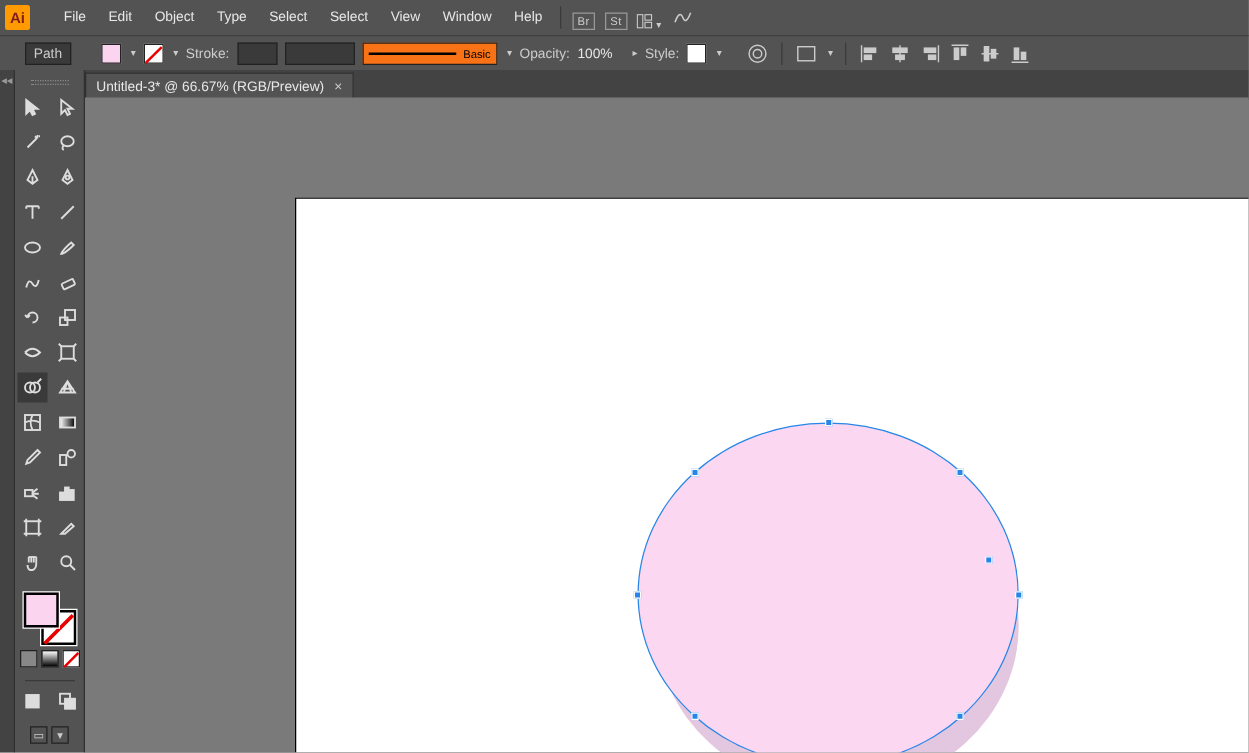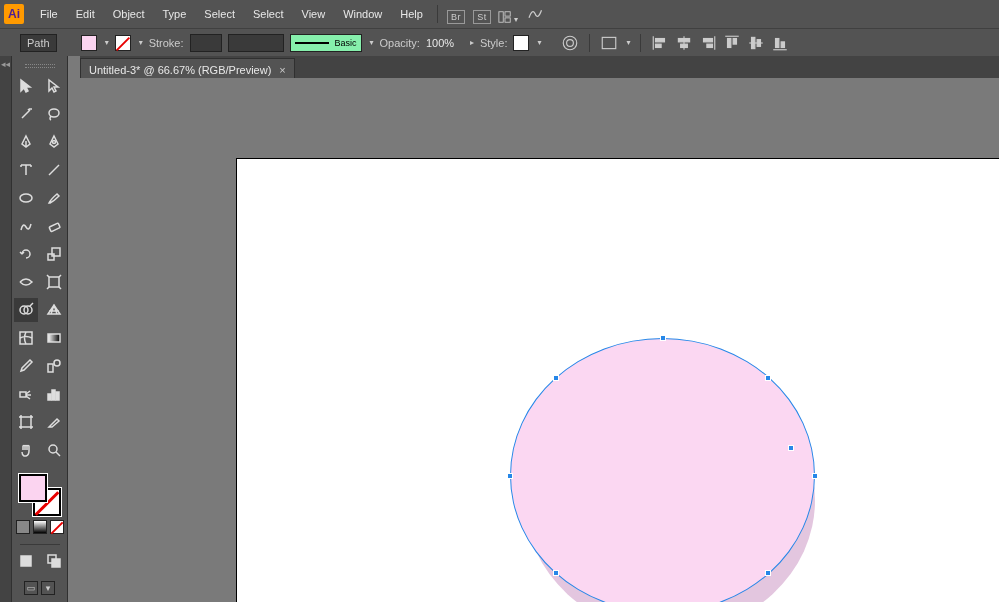--- a/index.html
+++ b/index.html
@@ -1,33 +1,33 @@
 <!DOCTYPE html>
 <html><head>
 <meta charset="utf-8">
 <style>
 * { margin: 0; padding: 0; box-sizing: border-box; font-family: "Segoe UI", Tahoma, sans-serif; user-select: none; }
 body { width: 999px; height: 602px; overflow: hidden; background: #535353; color: #e8e8e8; font-size: 11px; display: flex; flex-direction: column; }
 .menubar { height: 28px; background: #535353; display: flex; align-items: center; padding: 0 4px; gap: 2px; }
-.ai-logo { width: 20px; height: 20px; background: #ff9a00; color: #4c1d95; font-weight: 700; font-size: 12px; display: flex; align-items: center; justify-content: center; border-radius: 2px; margin-right: 6px; }
+.ai-logo { width: 20px; height: 20px; background: #ff9a00; color: #7f1d1d; font-weight: 700; font-size: 12px; display: flex; align-items: center; justify-content: center; border-radius: 2px; margin-right: 17px; }
 .menu-item { padding: 4px 8px; color: #e8e8e8; cursor: pointer; }
 .menu-sep { width: 1px; height: 18px; background: #3a3a3a; margin: 0 4px; }
 .menu-icon { width: 20px; height: 20px; display: flex; align-items: flex-end; justify-content: center; font-size: 10px; color: #ccc; margin: 0 2px; }
 .box-icon { border: 1px solid #999; padding: 1px 3px; font-size: 9px; letter-spacing: 0.5px; }
 
 .control-bar { height: 28px; background: #535353; border-top: 1px solid #404040; display: flex; align-items: center; padding: 0 20px; gap: 6px; }
 .ctrl-label { color: #ccc; }
 .swatch { width: 16px; height: 16px; border: 1px solid #222; }
 .fill-sw { background: #fbd4f0; }
 .none-sw { background: #fff; position: relative; }
 .none-sw::after { content: ""; position: absolute; left: -2px; right: -2px; top: 50%; border-top: 2px solid #e80000; transform: rotate(-45deg); }
 .chev { color: #ccc; font-size: 8px; margin-left: 2px; }
 .stroke-weight, .opac-field { width: 32px; height: 18px; background: #3a3a3a; border: 1px solid #222; }
 .vp-dd { width: 56px; height: 18px; background: #3a3a3a; border: 1px solid #222; }
-.brush-dd { width: 72px; height: 18px; background: #86efac; border: 1px solid #222; display: flex; align-items: center; justify-content: flex-end; padding: 0 4px; color: #000; font-size: 9px; }
+.brush-dd { width: 108px; height: 18px; background: #f97316; border: 1px solid #222; display: flex; align-items: center; justify-content: flex-end; padding: 0 4px; color: #000; font-size: 9px; }
 .brush-dd::before { content: ""; flex: 1; height: 2px; background: #000; margin-right: 6px; }
 .opac-val { color: #e8e8e8; width: 36px; display: inline-block; }
 .style-sw { width: 16px; height: 16px; background: #fff; border: 1px solid #222; }
 .bar-icon { width: 18px; height: 18px; display: flex; align-items: center; justify-content: center; color: #ccc; font-size: 12px; }
 .grp-label { background:#3a3a3a; padding:2px 6px; border:1px solid #222; }
 
 .dock-row { flex: 1; display: flex; position: relative; }
 .vtab { width: 12px; background: #434343; border-right: 1px solid #303030; display:flex; justify-content:center; padding-top:3px; color:#999; font-size:9px;}
 .tools { width: 56px; background: #535353; border-right: 1px solid #303030; display: flex; flex-direction: column; align-items: center; padding-top: 8px; }
 .grip { width: 30px; height: 4px; border-top: 1px dotted #888; border-bottom: 1px dotted #888; margin-bottom: 6px; }
@@ -40,21 +40,21 @@
 .fs-stroke { position: absolute; right: 0; bottom: 0; width: 28px; height: 28px; background: #fff; border: 2px solid #000; box-shadow: 0 0 0 1px #fff; }
 .fs-stroke::after { content: ""; position: absolute; left: -4px; right: -4px; top: 50%; border-top: 3px solid #e80000; transform: rotate(-45deg); }
 .color-trio { display:flex; gap:3px; margin-bottom:6px;}
 .trio-sw{ width:14px; height:14px; border:1px solid #222;}
 .trio1{background:#888;} .trio2{background:linear-gradient(#fff,#000);} .trio3{background:#fff; position:relative;}
 .trio3::after{content:"";position:absolute;left:-2px;right:-2px;top:50%;border-top:2px solid #e80000;transform:rotate(-45deg);}
 .screen-row{display:flex; gap:3px; margin-top:4px;}
 .scr{width:14px;height:14px;border:1px solid #222;display:flex;align-items:center;justify-content:center;font-size:9px;color:#ccc;}
 
 .doc-area { flex: 1; background: #7a7a7a; position: relative; }
-.tabbar { height: 24px; background: #434343; display: flex; align-items: flex-end; margin-left: 12px; }
+.tabbar { height: 24px; background: #434343; display: flex; align-items: flex-end; }
 .doc-tab { height: 22px; background: #535353; border: 1px solid #303030; border-bottom: none; padding: 0 8px; display: flex; align-items: center; gap: 8px; color: #e8e8e8; font-size: 11px; }
 .tab-close { color: #ccc; cursor: pointer; }
 .canvas-viewport { position: absolute; top: 22px; left: 0; right: 0; bottom: 0; background: #7a7a7a; overflow: hidden; }
 .artboard { position: absolute; left: 168px; top: 80px; width: 1200px; height: 1200px; background: #fff; border: 1px solid #000; }
 
 
 .ellipse-back { position: absolute; left: 457px; top: 290px; width: 290px; height: 265px; border-radius: 50%; background: #e3c6df; }
 .ellipse-front { position: absolute; left: 442px; top: 260px; width: 305px; height: 275px; border-radius: 50%; background: #fbd7f2; border: 1px solid #2687e8; }
 .sel-anchor { position: absolute; width: 6px; height: 6px; background: #2687e8; border: 1px solid #fff; transform: translate(-50%, -50%); }
 </style>

